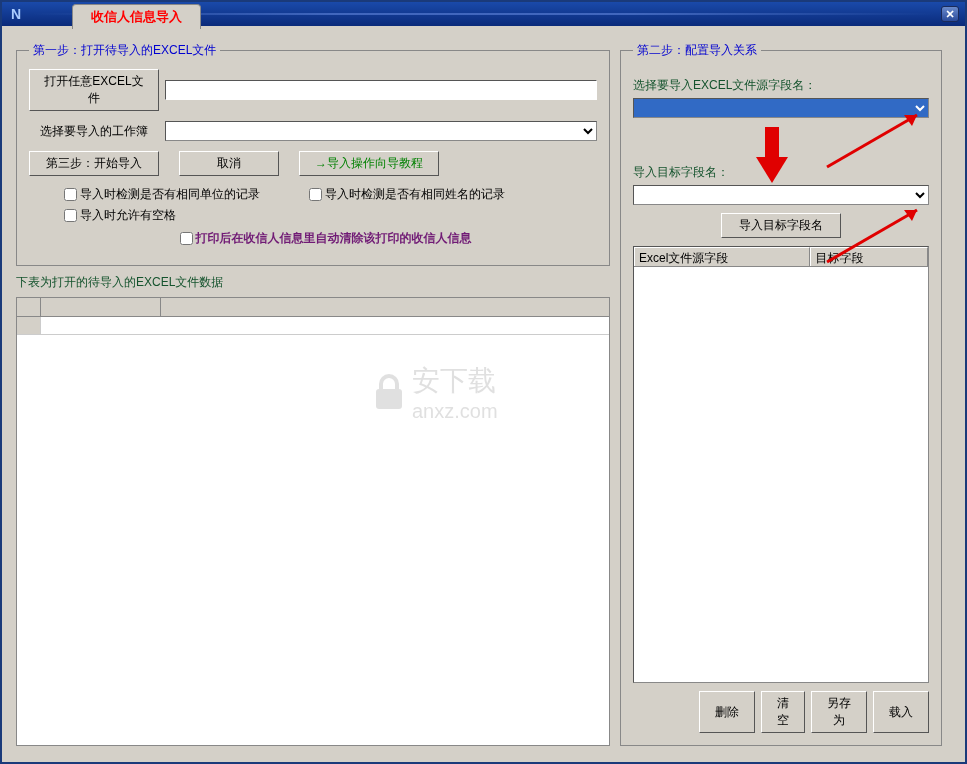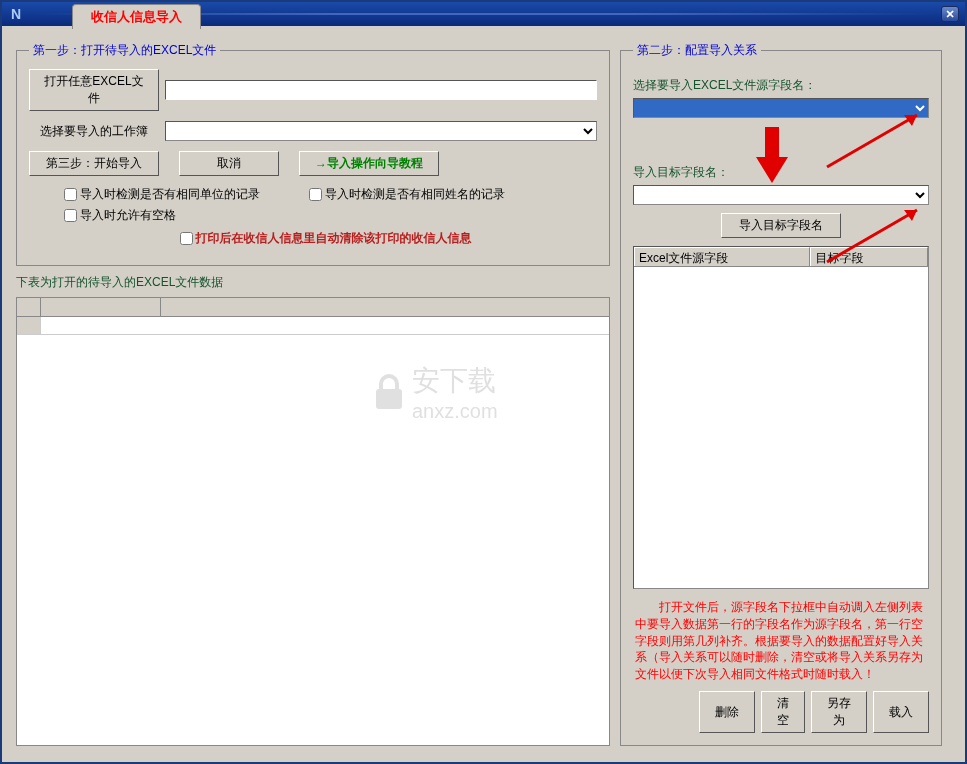--- a/index.html
+++ b/index.html
@@ -129,21 +129,21 @@
       border-left-color: #555;
       height: 20px;
       font-family: inherit;
       font-size: 12px;
     }
     .combo.selected { background: #316ac5; color: #fff; }
     .lbl { white-space: nowrap; }
     .check-row { display: flex; align-items: center; gap: 4px; margin-bottom: 6px; flex-wrap: wrap; }
     .check-item { display: flex; align-items: center; gap: 3px; margin-right: 10px; padding-left: 35px; }
     input[type="checkbox"] { width: 13px; height: 13px; }
-    .red-text { color: #b91c1c; text-align: right; }
+    .red-text { color: #701a75; text-align: right; }
     .blue-label { color: #14532d; margin: 8px 0 4px 0; }
 
     .left-grid {
       border: 1px solid #888;
       background: #fff;
       flex: 1;
       margin-top: 2px;
       position: relative;
     }
     .left-grid-header {
@@ -267,21 +267,21 @@
         <div class="row">
           <span class="lbl" style="width:130px; text-align:center;">选择要导入的工作簿</span>
           <select class="combo" style="flex:1;">
             <option></option>
           </select>
         </div>
 
         <div class="row" style="justify-content:flex-start; gap:20px; margin-top:6px;">
           <button class="btn" style="width:130px;">第三步：开始导入</button>
           <button class="btn" style="width:100px;">取消</button>
-          <button class="btn btn-green" style="width:140px;font-weight:bold;">→导入操作向导教程</button>
+          <button class="btn btn-green" style="width:140px;">→导入操作向导教程</button>
         </div>
 
         <div class="check-row" style="margin-top:6px;">
           <label class="check-item">
             <input type="checkbox" style="">
             <span>导入时检测是否有相同单位的记录</span>
           </label>
           <label class="check-item">
             <input type="checkbox" style="">
             <span>导入时检测是否有相同姓名的记录</span>
@@ -335,21 +335,20 @@
         </div>
 
         <div class="mapping-table">
           <div class="mapping-header">
             <div class="mh" style="width:60%;">Excel文件源字段</div>
             <div class="mh" style="width:40%;">目标字段</div>
           </div>
           <div class="mapping-body"></div>
         </div>
 
-        <div class="help-text">　　打开文件后，源字段名下拉框中自动调入左侧列表中要导入数据第一行的字段名作为源字段名，第一行空字段则用第几列补齐。根据要导入的数据配置好导入关系（导入关系可以随时删除，清空或将导入关系另存为文件以便下次导入相同文件格式时随时载入！</div>
 
         <div class="btn-row">
           <button class="btn" style="width:56px;">删除</button>
           <button class="btn" style="width:44px;">清空</button>
           <button class="btn" style="width:56px;">另存为</button>
           <button class="btn" style="width:56px;">载入</button>
         </div>
       </fieldset>
     </div>
   </div>

